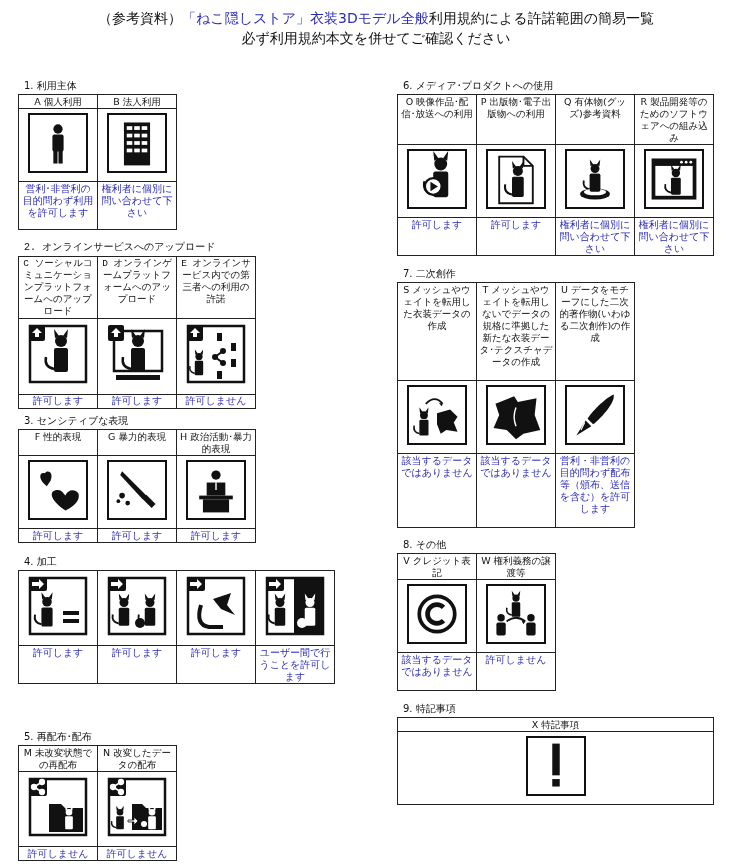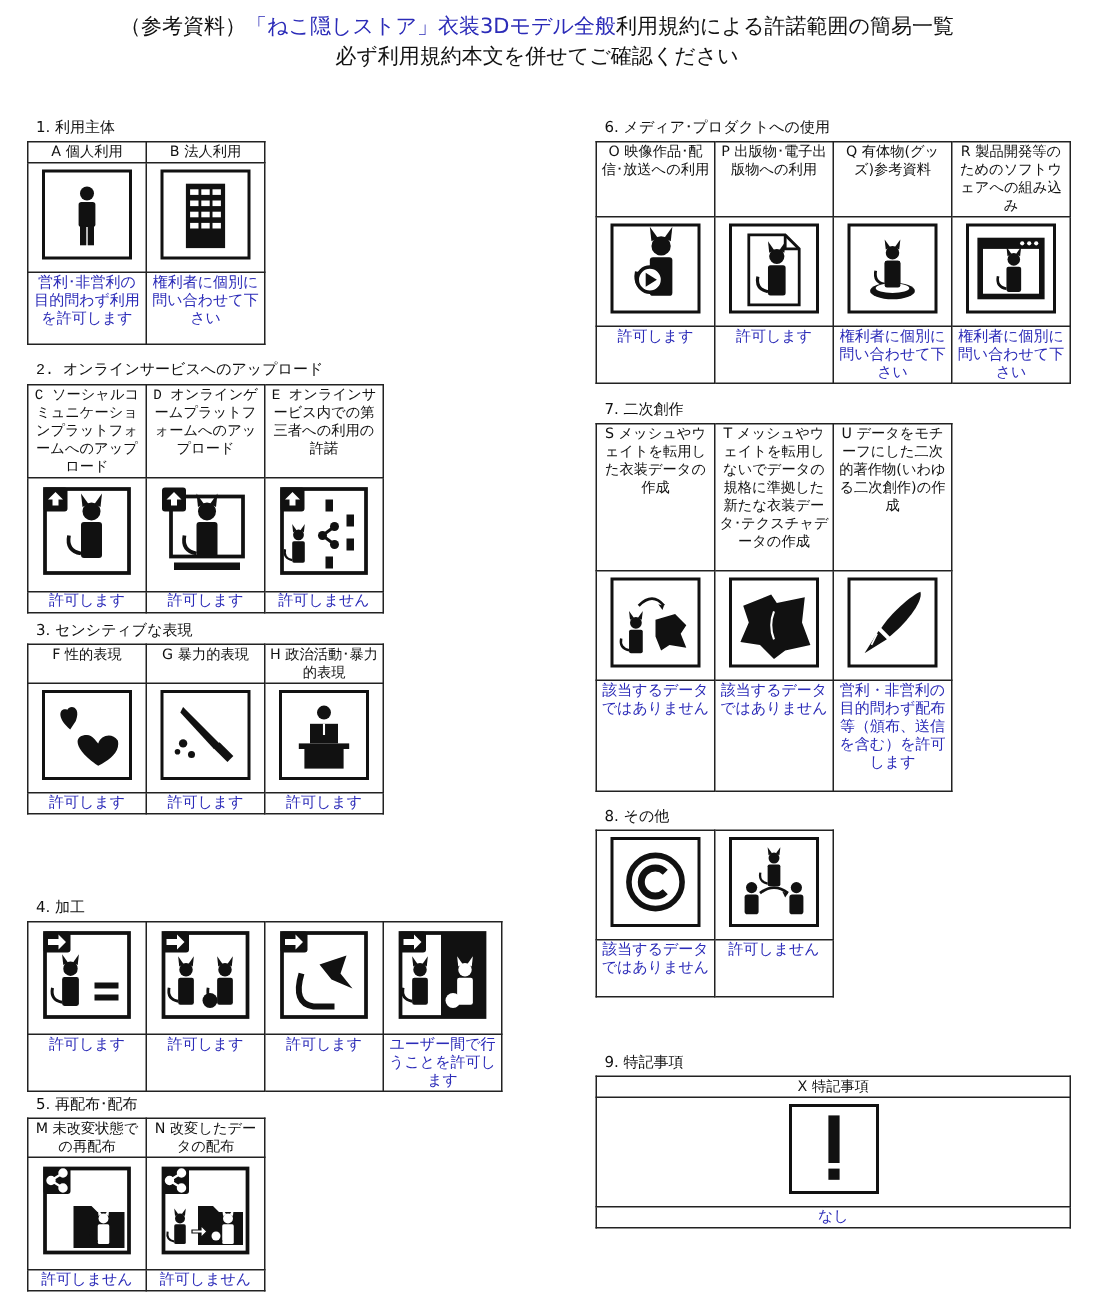--- a/index.html
+++ b/index.html
@@ -1,19 +1,19 @@
 <!DOCTYPE html>
 <html><head>
 <meta charset="utf-8">
 <style>
   html, body { margin:0; padding:0; background:#ffffff; }
   body { width:734px; height:864px; position:relative; overflow:hidden;
          font-family:"DejaVu Sans", "Liberation Sans", sans-serif; color:#111; }
   .title { position:absolute; left:0; width:716px; top:8px; text-align:center;
-           font-size:14px; line-height:20px; font-weight:normal; }
+           font-size:14px; line-height:20px; font-weight:normal;padding-left:18px; }
   .title .hl { color:#2b2bb8; }
   .sec { position:absolute; }
   .sec-h { font-size:10px; line-height:12px; margin:0 0 2px 6px; }
   table.grid { border-collapse:collapse; table-layout:fixed; }
   table.grid td { border:1.5px solid #222; padding:0; text-align:center; vertical-align:top; }
   td.hd { font-size:9.5px; line-height:12px; padding:1px 2px 0 2px !important; }
   td.ic { vertical-align:middle !important; }
   td.st { font-size:10px; line-height:12px; color:#2b2bb8; padding:1px 2px 0 2px !important; }
   .icbox { display:inline-block; border:2.5px solid #111; background:#fff; margin:4px auto; box-sizing:border-box; }
   .icbox svg { display:block; width:100%; height:100%; }
@@ -215,21 +215,21 @@
     </tr>
     <tr style="height:14px">
       <td class="st">許可します</td>
       <td class="st">許可します</td>
       <td class="st">許可します</td>
     </tr>
   </tbody>
     </table>
 </div>
 
-<div class="sec" style="left:18px; top:556px;margin-top:44px;">
+<div class="sec" style="left:18px; top:556px;">
   <div class="sec-h">4. 加工</div>
   <table class="grid">
     <colgroup>
         <col style="width:79px">
         <col style="width:79px">
         <col style="width:79px">
         <col style="width:79px">
       </colgroup>
     <tbody>
     <tr style="height:68px">
@@ -461,20 +461,24 @@
 </div>
 
 <div class="sec" style="left:397px; top:539px;">
   <div class="sec-h">8. その他</div>
   <table class="grid">
     <colgroup>
         <col style="width:79px">
         <col style="width:79px">
       </colgroup>
     <tbody>
+        <tr style="height:26px">
+      <td class="hd">V クレジット表記</td>
+      <td class="hd">W 権利義務の譲渡等</td>
+    </tr>
     <tr style="height:68px">
       <td class="ic"><div class="icbox" style="width:60px;height:60px">
         <svg viewBox="0 0 60 60">
                 <circle cx="30" cy="30" r="19" fill="none" stroke="#111" stroke-width="4"></circle>
                 <path d="M37,23 A10,10 0 1 0 37,37" fill="none" stroke="#111" stroke-width="5"></path>
               </svg></div></td>
       <td class="ic"><div class="icbox" style="width:60px;height:60px">
         <svg viewBox="0 0 60 60">
                 <g fill="#111">
                   <g transform="translate(30,22) scale(0.65)">
@@ -507,18 +511,15 @@
         <tr style="height:14px">
       <td class="hd">X 特記事項</td>
     </tr>
     <tr style="height:68px">
       <td class="ic"><div class="icbox" style="width:60px;height:60px">
         <svg viewBox="0 0 60 60">
                 <rect x="26" y="6" width="8" height="34" fill="#111"></rect>
                 <rect x="26" y="44" width="8" height="8" fill="#111"></rect>
               </svg></div></td>
     </tr>
-    <tr style="height:14px">
-      <td class="st">なし</td>
-    </tr>
   </tbody>
     </table>
 </div>
 
 </body></html>

